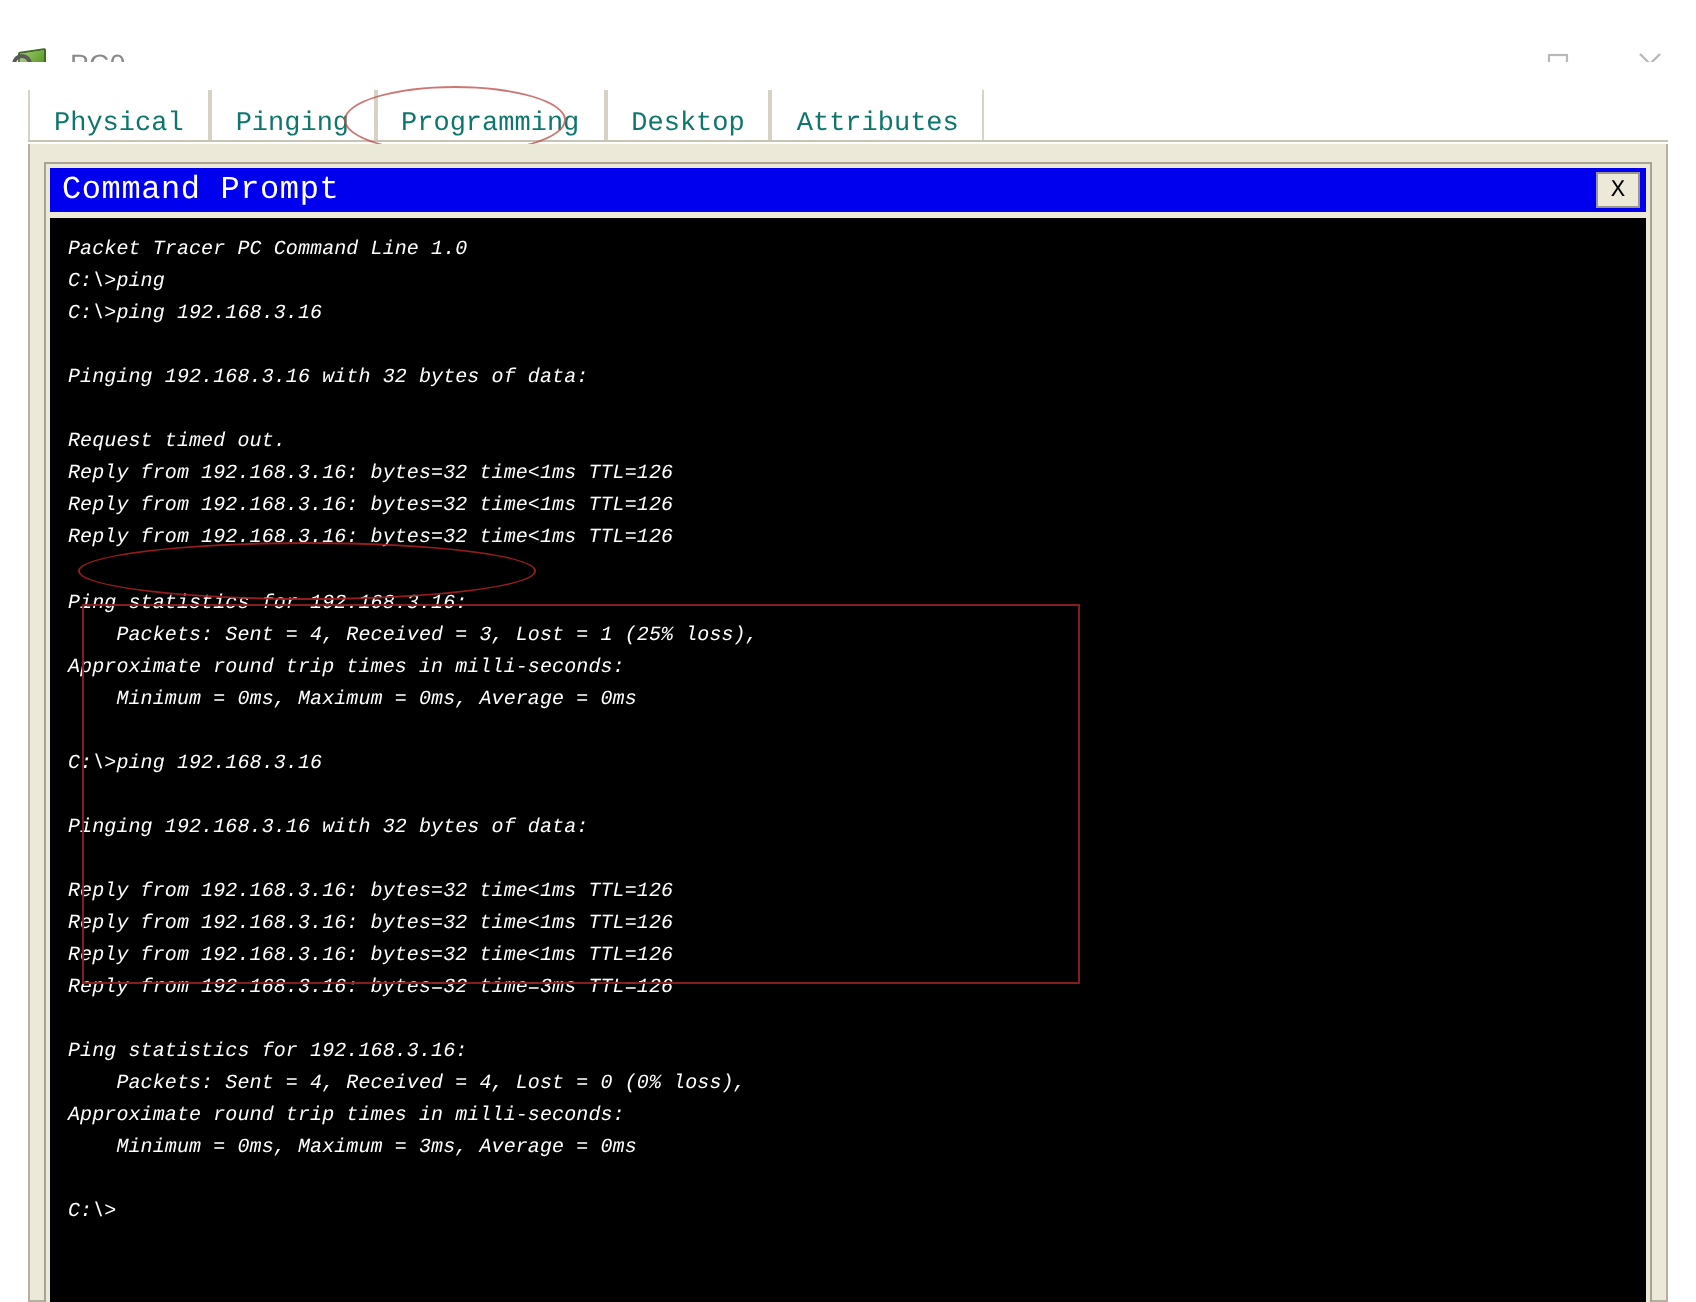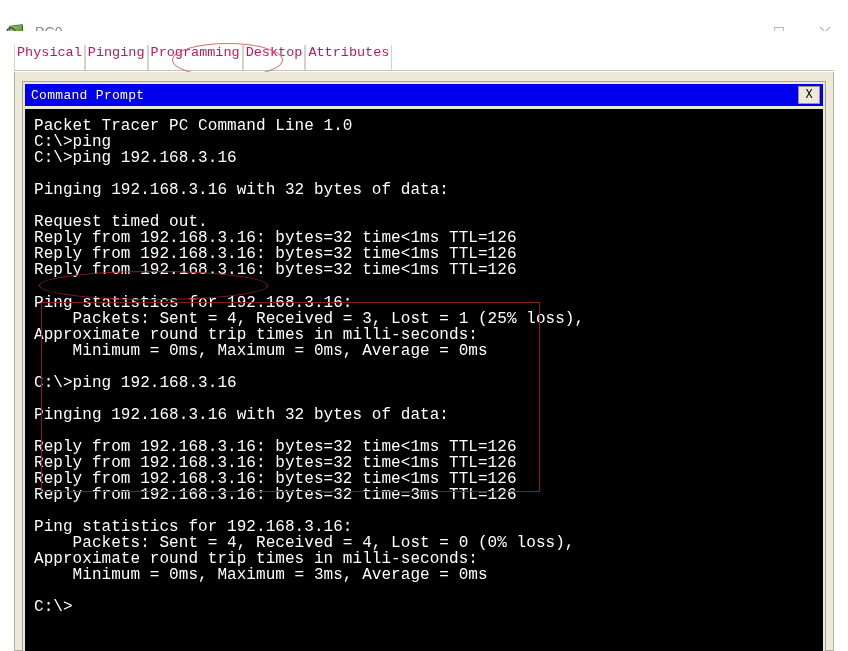--- a/index.html
+++ b/index.html
@@ -99,27 +99,27 @@
   .tabs {
     position: absolute;
     left: 14px; top: 45px;
     width: 820px; height: 26px;
     display: flex;
     align-items: stretch;
     border-bottom: 1px solid #c8c4b4;
   }
   .tab {
     position: relative;
-    padding: 0 2px;
-    display: flex;
-    align-items: flex-start;
+    padding: 0 12px;
+    display: flex;
+    align-items: flex-end;
     justify-content: center;
     font-family: "Liberation Mono", monospace;
     font-size: 13.5px;
-    color: #be185d;
+    color: #0f766e;
     background: #ffffff;
     border-left: 1px solid #d6d2c4;
     border-right: 1px solid #d6d2c4;
     white-space: nowrap;
     cursor: default;
   }
   .tab:first-child { border-left: 1px solid #d6d2c4; }
   .tab.active { background: #ffffff; }
 
   
@@ -156,21 +156,21 @@
     left: 2px; top: 2px;
     width: 798px; height: 22px;
     background: #0000ee;
     display: flex;
     align-items: center;
   }
   .cmd-title-text {
     margin-left: 6px;
     color: #ffffff;
     font-family: "Liberation Mono", monospace;
-    font-size: 13px;
+    font-size: 16px;
     letter-spacing: 0.3px;
     text-align: right;
   }
   .cmd-close {
     position: absolute;
     right: 3px; top: 2px;
     width: 22px; height: 18px;
     background: #ece9d8;
     border: 1px solid #9b978a;
     color: #000000;
@@ -187,24 +187,25 @@
     left: 2px; top: 27px;
     width: 798px; height: 543px;
     background: #000000;
     overflow: hidden;
     padding: 9px 0 0 9px;
   }
   .term-text {
     margin: 0;
     color: #ffffff;
     font-family: "Liberation Mono", monospace;
-    font-size: 16px;
+    font-size: 10px;
     line-height: 16.05px;
     white-space: pre;
     letter-spacing: 0.05px;
+    font-style: italic;
   }
 
   
   .ann {
     position: absolute;
     pointer-events: none;
   }
   .ellipse-cmd {
     left: 14px; top: 162px;
     width: 229px; height: 29px;

